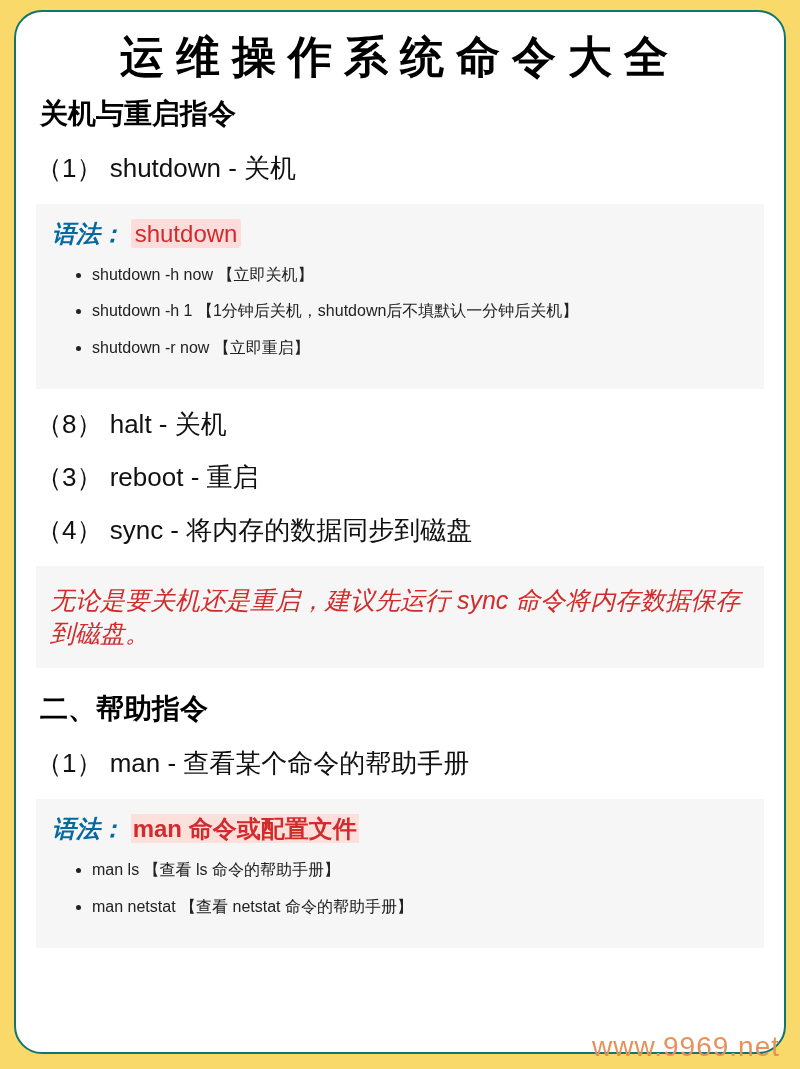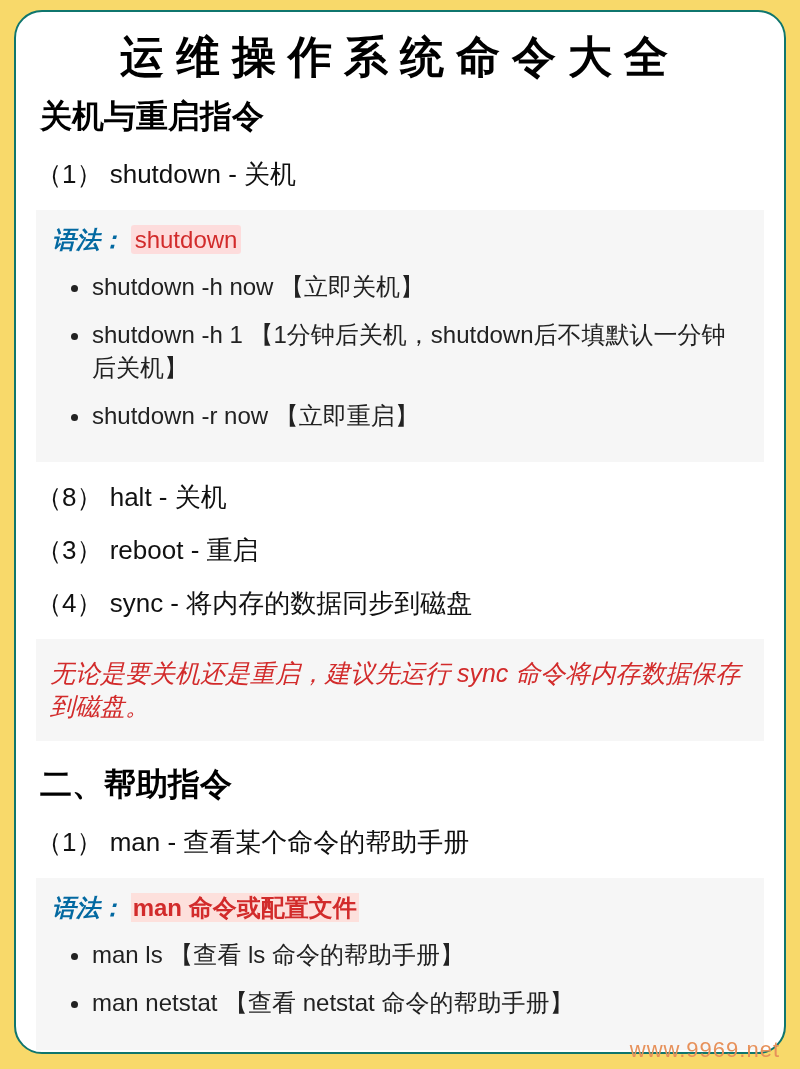--- a/index.html
+++ b/index.html
@@ -20,21 +20,21 @@
     overflow: hidden;
   }
   .main-title {
     font-size: 44px;
     font-weight: 900;
     text-align: center;
     letter-spacing: 12px;
     margin-bottom: 8px;
   }
   .section-title {
-    font-size: 32px;
+    font-size: 28px;
     font-weight: 700;
     margin: 4px 0 10px 4px;
   }
   .cmd-line {
     font-size: 26px;
     font-weight: 400;
     margin: 18px 0 18px 0;
     color: #111;
   }
   .code-block {
@@ -63,42 +63,42 @@
     background: #fde0dc;
     padding: 1px 2px;
     font-style: normal;
     font-weight: 700;
   }
   .bullets {
     list-style: disc;
     padding-left: 40px;
   }
   .bullets li {
-    font-size: 24px;
+    font-size: 16px;
     color: #222;
     margin: 14px 0;
     line-height: 1.4;
   }
   .note-block {
     background: #f6f6f6;
     padding: 18px 14px;
     margin: 12px 0 22px 0;
   }
   .note-text {
     color: #d22b2b;
     font-size: 25px;
     font-style: italic;
     text-align: center;
   }
   .watermark {
     position: absolute;
     bottom: 6px;
     right: 20px;
     color: #e7915a;
-    font-size: 22px;
+    font-size: 28px;
     font-family: Arial, sans-serif;
     letter-spacing: 1px;
   }
 </style>
 </head>
 <body>
 
 <div class="card">
 
   <h1 class="main-title">运维操作系统命令大全</h1>

